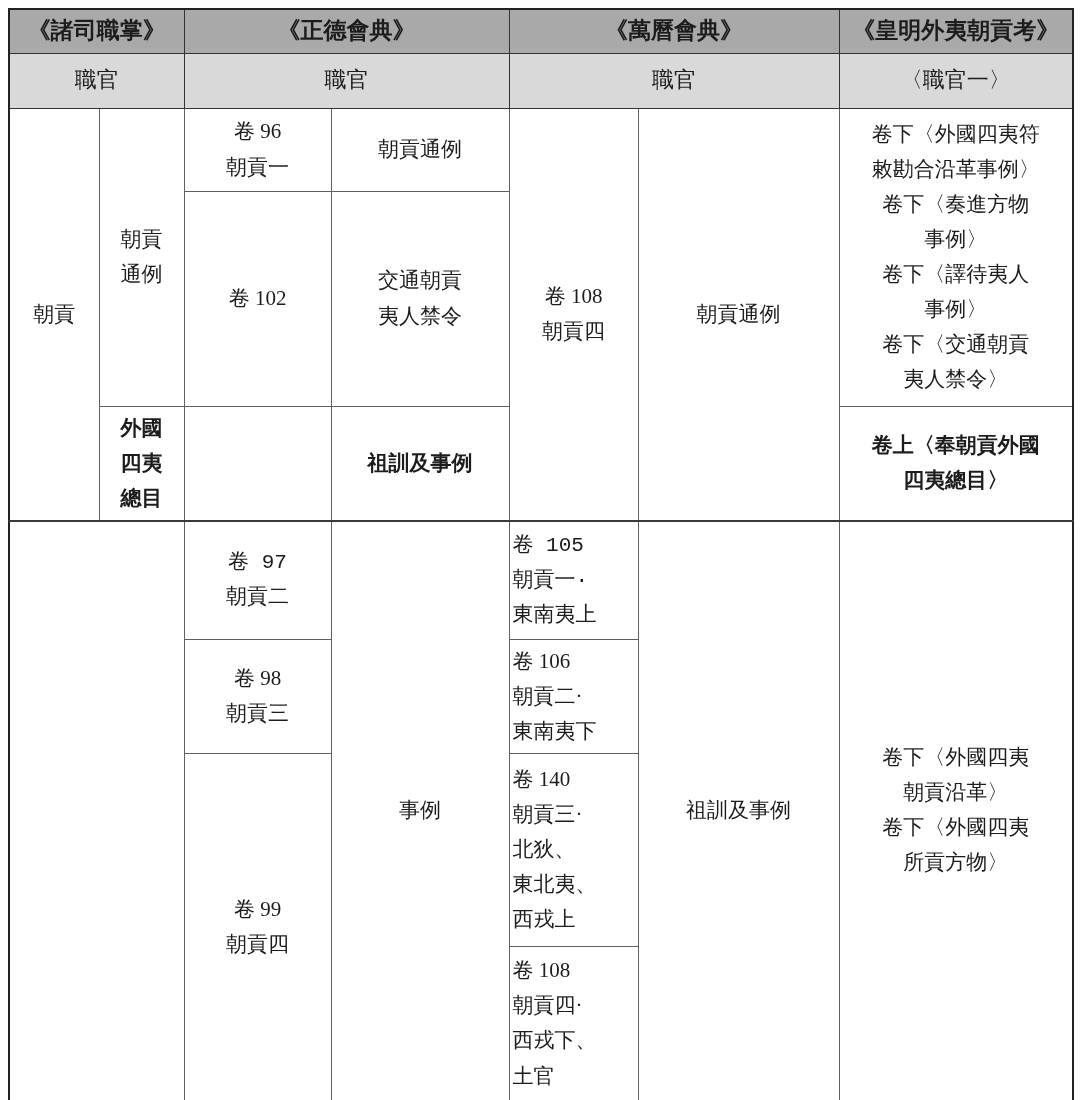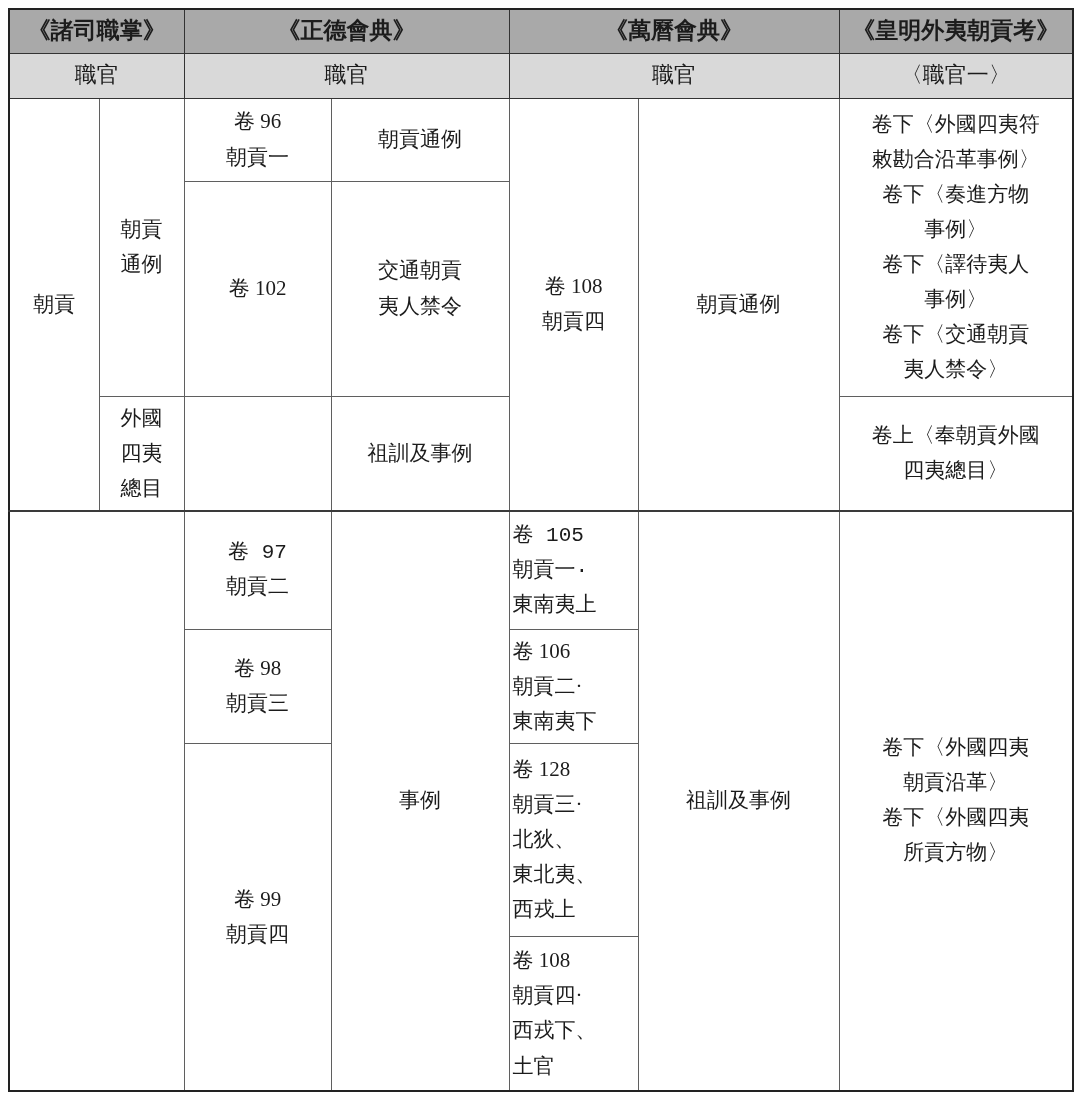--- a/index.html
+++ b/index.html
@@ -45,24 +45,24 @@
   }
   tr.section-start td {
     border-top: 2px solid #3a3a3a;
   }
   td.left-align {
     text-align: left;
     padding-left: 3px;
   }
   
   tr.hdr1 { height: 44px; }
-  tr.hdr2 { height: 45px; }
+  tr.hdr2 { height: 55px; }
   tr.r1   { height: 83px; }
   tr.r2   { height: 215px; }
-  tr.r3   { height: 115px; }
+  tr.r3   { height: 115px; font-weight: bold; }
   tr.r4   { height: 118px; font-family: Liberation Mono, monospace; }
   tr.r5   { height: 114px; }
   tr.r6   { height: 193px; }
   tr.r7   { height: 155px; }
 </style>
 </head>
 <body>
 
 <div class="table-wrap">
   <table class="comparison">
@@ -146,21 +146,21 @@
       <td>卷 98
 朝貢三</td>
       <td class="left-align">卷 106
 朝貢二·
 東南夷下</td>
     </tr>
 
     <tr class="r6">
       <td rowspan="2">卷 99
 朝貢四</td>
-      <td class="left-align">卷 128
+      <td class="left-align">卷 140
 朝貢三·
 北狄、
 東北夷、
 西戎上</td>
     </tr>
 
     <tr class="r7">
       <td class="left-align">卷 108
 朝貢四·
 西戎下、

